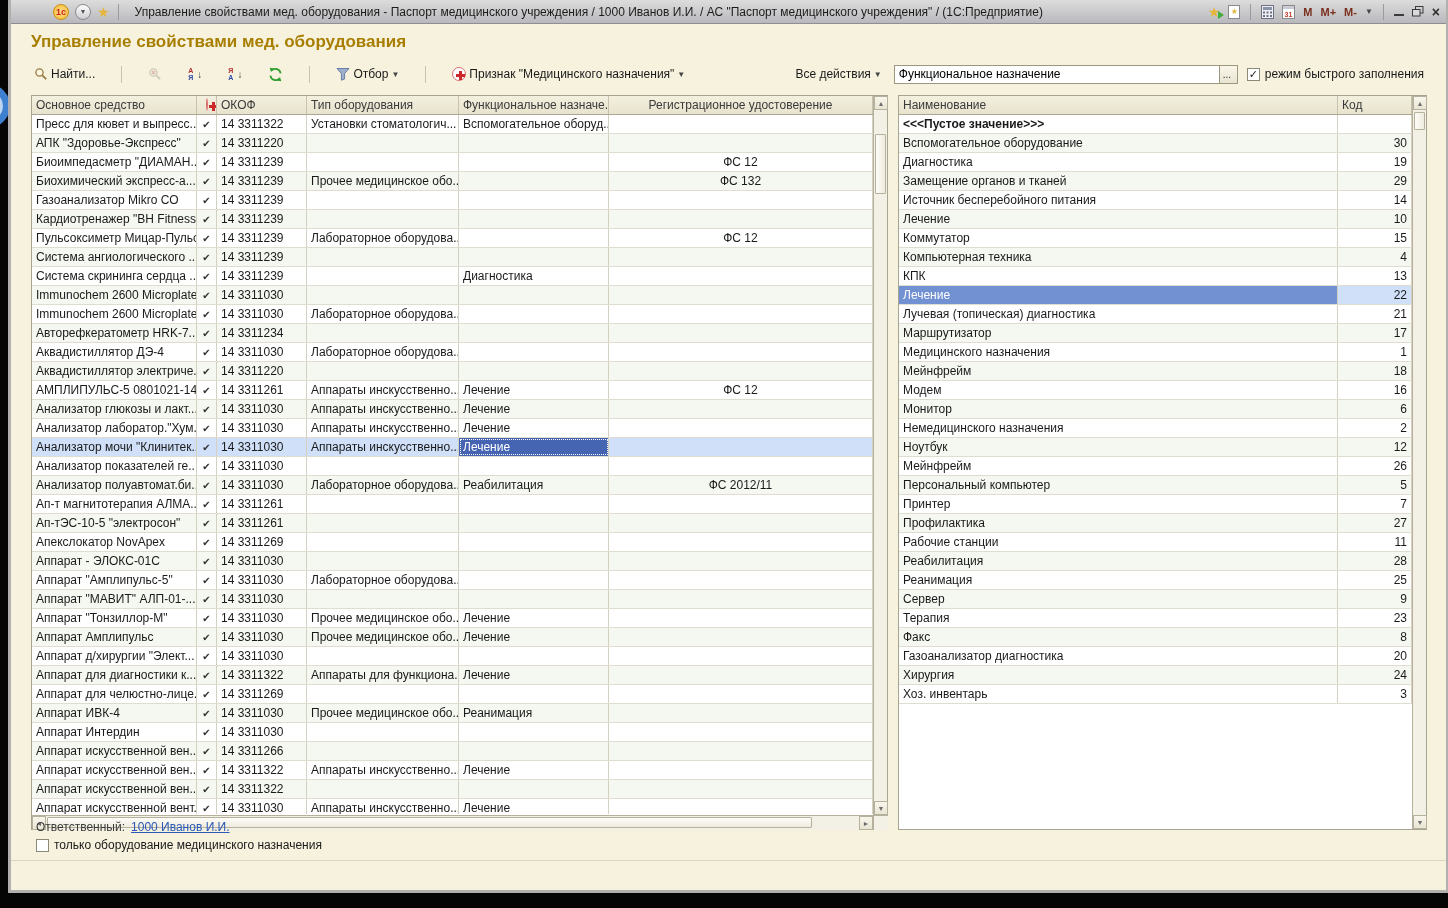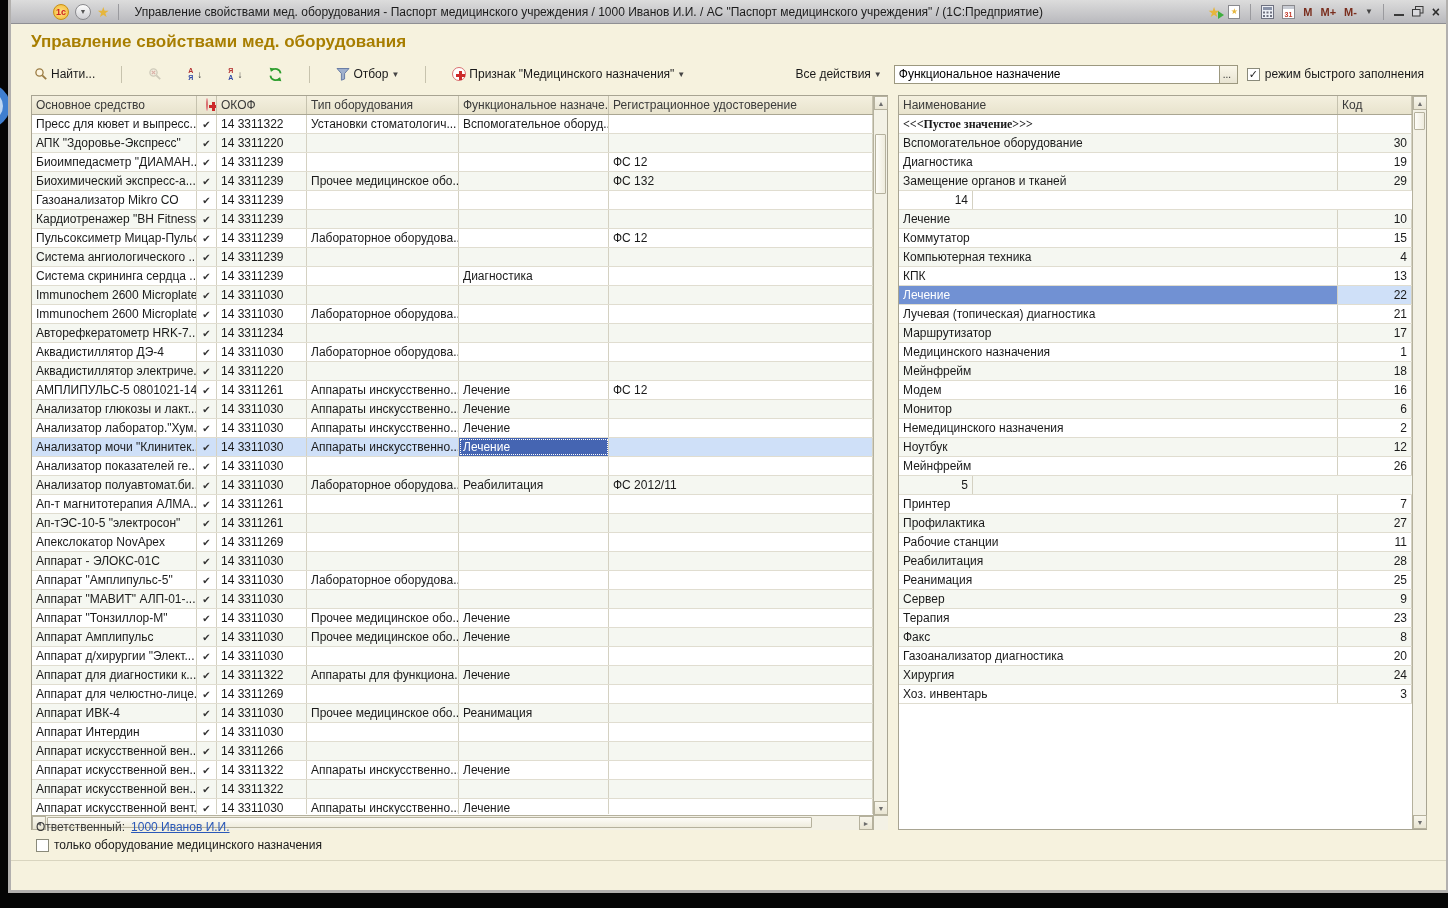--- a/index.html
+++ b/index.html
@@ -64,25 +64,25 @@
   .eq-table .thead{width:841px;}
   .val-table .thead{width:513px;align-items:center;}
   .hcell{border-right:1px solid #c6c2ae;padding:2px 4px 0;font-size:12px;color:#3a3a3a;
          white-space:nowrap;overflow:hidden;height:18px;}
   .rows{position:absolute;left:0;overflow:hidden;background:#fff;}
   .eq-rows{top:19px;width:841px;height:699px;}
   .val-rows{top:19px;width:513px;height:714px;}
   .row{display:flex;height:19px;border-bottom:1px solid #e0ddd0;background:#fff;}
   .row.alt{background:#f5f7f1;}
   .row.sel{background:#cfe0f8;}
-  .row.bold{font-weight:bold;font-family:Liberation Serif, serif;}
+  .row.bold{font-weight:bold;}
   .cell{border-right:1px solid #d4d1c2;padding:2px 4px 0;font-size:12px;line-height:14px;
         white-space:nowrap;overflow:hidden;height:18px;}
   .c-name{width:165px;} .c-chk{width:20px;text-align:center;font-size:10px;color:#333;padding-top:3px;}
-  .c-okof{width:90px;} .c-type{width:152px;} .c-func{width:150px;} .c-reg{flex:1;}
+  .c-okof{width:90px;} .c-type{width:152px;} .c-func{width:150px;} .c-reg{flex:1;text-align:center;}
   .cell.focus{background:#4565b2;color:#fff;outline:1px dotted #fff;outline-offset:-2px;}
   .v-name{flex:1;} .v-code{width:74px;text-align:right;}
   .row.vsel .v-name{background:#7191d3;color:#fff;}
   .row.vsel .v-code{background:#cfe0f8;}
   
   .vscroll{position:absolute;width:14px;background:#f3f1e5;border-left:1px solid #b5b19d;}
   .eq-vscroll{left:841px;top:0;height:719px;}
   .val-vscroll{left:513px;top:0;height:733px;}
   .sbtn{position:absolute;left:0;width:14px;height:14px;background:linear-gradient(#f8f6ec,#e9e5d3);
         border:1px solid #b5b19d;display:flex;align-items:center;justify-content:center;
@@ -571,20 +571,21 @@
             </div>
             <div class="row">
               <div class="cell v-name">Диагностика</div>
               <div class="cell v-code">19</div>
             </div>
             <div class="row alt">
               <div class="cell v-name">Замещение органов и тканей</div>
               <div class="cell v-code">29</div>
             </div>
             <div class="row">
+              <div class="cell v-name">Источник бесперебойного питания</div>
               <div class="cell v-code">14</div>
             </div>
             <div class="row alt">
               <div class="cell v-name">Лечение</div>
               <div class="cell v-code">10</div>
             </div>
             <div class="row">
               <div class="cell v-name">Коммутатор</div>
               <div class="cell v-code">15</div>
             </div>
@@ -630,20 +631,21 @@
             </div>
             <div class="row alt">
               <div class="cell v-name">Ноутбук</div>
               <div class="cell v-code">12</div>
             </div>
             <div class="row">
               <div class="cell v-name">Мейнфрейм</div>
               <div class="cell v-code">26</div>
             </div>
             <div class="row alt">
+              <div class="cell v-name">Персональный компьютер</div>
               <div class="cell v-code">5</div>
             </div>
             <div class="row">
               <div class="cell v-name">Принтер</div>
               <div class="cell v-code">7</div>
             </div>
             <div class="row alt">
               <div class="cell v-name">Профилактика</div>
               <div class="cell v-code">27</div>
             </div>

